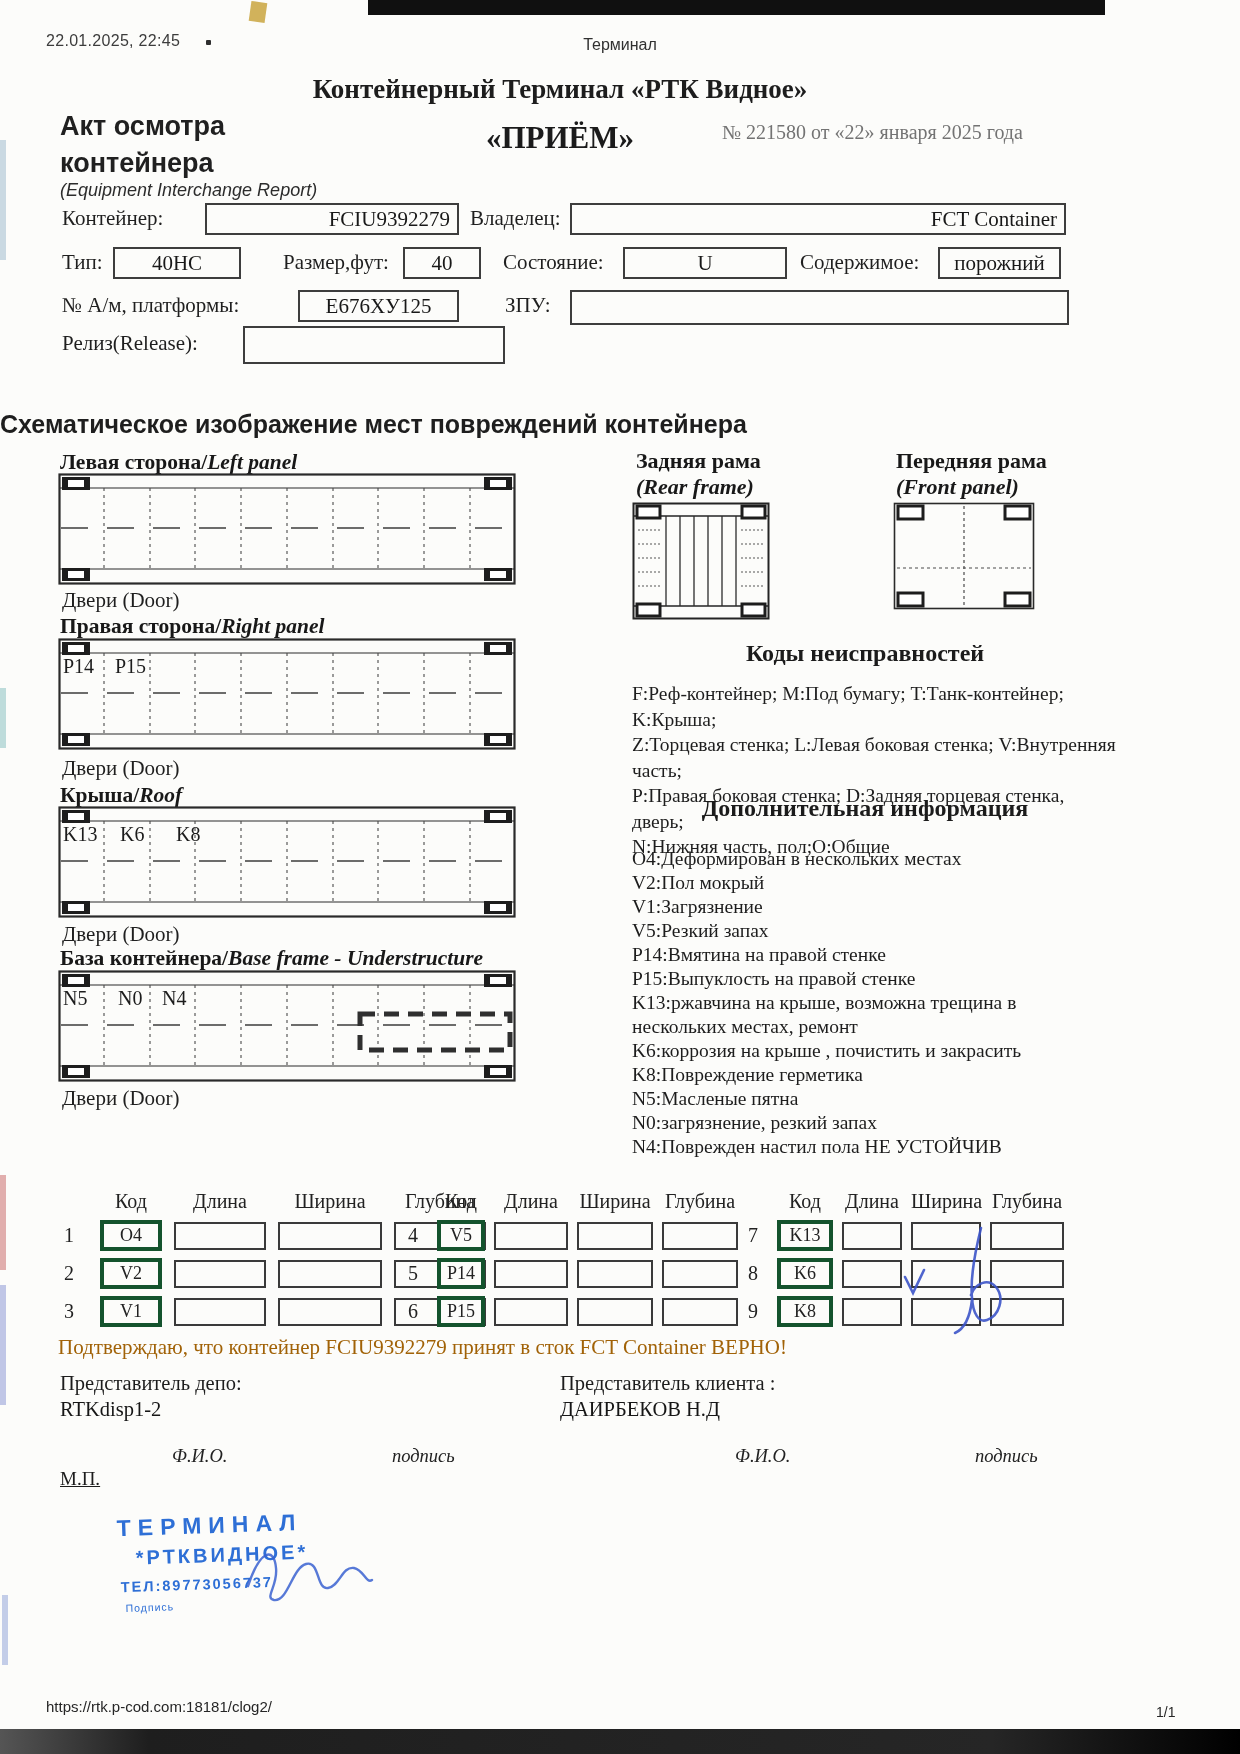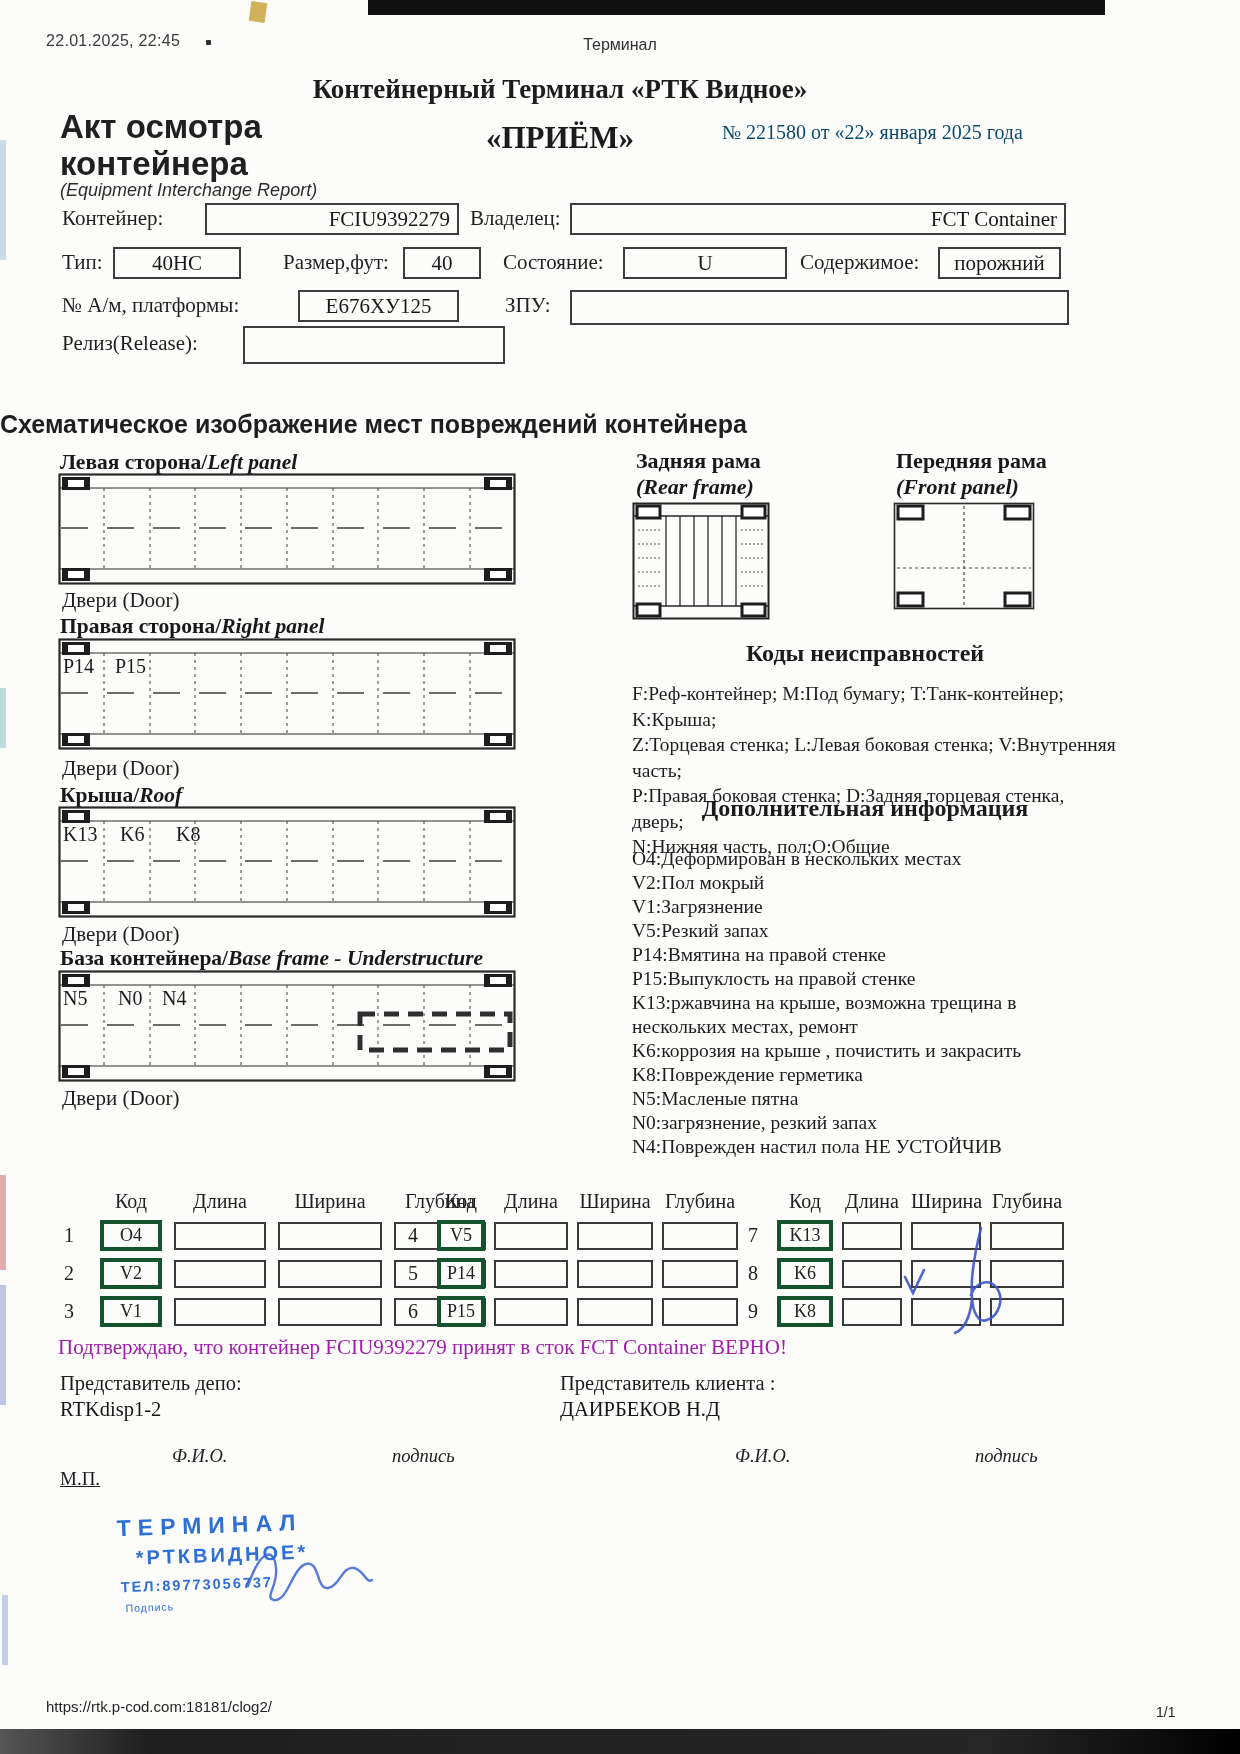--- a/index.html
+++ b/index.html
@@ -6,23 +6,23 @@
   .page{position:relative;width:1240px;height:1754px;margin:0 auto;background:#fcfcfa;
         font-family:"Liberation Serif",serif;color:#222;overflow:hidden;}
   .abs{position:absolute;}
   .sans{font-family:"Liberation Sans",sans-serif;}
   .i{font-style:italic;}
 
   
   .print-date{left:46px;top:32px;font-size:16px;color:#3c3c3c;letter-spacing:.3px;}
   .print-title{left:0;top:36px;width:100%;text-align:center;font-size:16px;color:#303030;}
   .terminal-title{left:0;top:74px;width:1120px;text-align:center;font-size:27px;font-weight:bold;color:#1d1d1d;}
-  .doc-title{left:60px;top:108px;font-size:33px;font-weight:bold;line-height:37px;color:#202020;}
+  .doc-title{left:60px;top:108px;font-size:27px;font-weight:bold;line-height:37px;color:#202020;}
   .operation{left:440px;top:120px;width:240px;text-align:center;font-size:31px;font-weight:bold;color:#1b1b1b;}
-  .number-line{left:722px;top:121px;font-size:20px;color:#0c4a6e;}
+  .number-line{left:722px;top:121px;font-size:20px;color:#737373;}
   .doc-subtitle{left:60px;top:180px;font-size:18px;color:#2c2c2c;}
 
   
   .lbl{font-size:21px;color:#1f1f1f;}
   .fbox{border:2px solid #3d3d3d;height:28px;background:transparent;}
   .fval{font-size:21px;line-height:28px;padding:0 7px;white-space:nowrap;color:#181818;}
   .v-right{text-align:right;} .v-ctr{text-align:center;}
 
   
   .schematic-title{left:0;top:410px;width:1130px;text-align:left;font-size:25px;font-weight:bold;color:#1e1e1e;}
@@ -46,21 +46,21 @@
   .g3 .dmg-head,.g3 .dmg-row{grid-template-columns:26px 56px 60px 70px 74px;column-gap:9px;}
   .g1{left:58px;} .g2{left:402px;} .g3{left:742px;}
   .dmg-head{font-size:20px;margin-bottom:7px;}
   .dmg-head span{text-align:center;}
   .dmg-row{margin-bottom:10px;height:28px;}
   .dmg-num{font-size:20px;padding-left:6px;}
   .dmg-code{border:4px solid #14532d;height:23px;line-height:23px;text-align:center;font-size:18px;}
   .dmg-box{border:2px solid #3a3a3a;height:24px;}
 
   
-  .confirmation{left:58px;top:1335px;font-size:21px;color:#a21caf;}
+  .confirmation{left:58px;top:1335px;font-size:21px;color:#a16207;}
   .rep-lbl{font-size:20.5px;color:#1d1d1d;}
   .rep-name{font-size:20.5px;color:#161616;}
   .sig-lbl{font-size:18.5px;font-style:italic;color:#222;}
   .mp{font-size:19px;color:#1c1c1c;text-decoration:underline;}
 
   .stamp{left:118px;top:1512px;transform:rotate(-2deg);color:#2e6fd6;font-family:"Liberation Sans",sans-serif;}
   .stamp .l1{font-size:23px;font-weight:bold;letter-spacing:7px;}
   .stamp .l2{font-size:20px;font-weight:bold;letter-spacing:3px;margin:5px 0 0 18px;}
   .stamp .l3{font-size:14.5px;font-weight:bold;letter-spacing:2px;margin:9px 0 0 2px;}
   .stamp .l4{font-size:10.5px;margin:7px 0 0 6px;letter-spacing:1px;}

